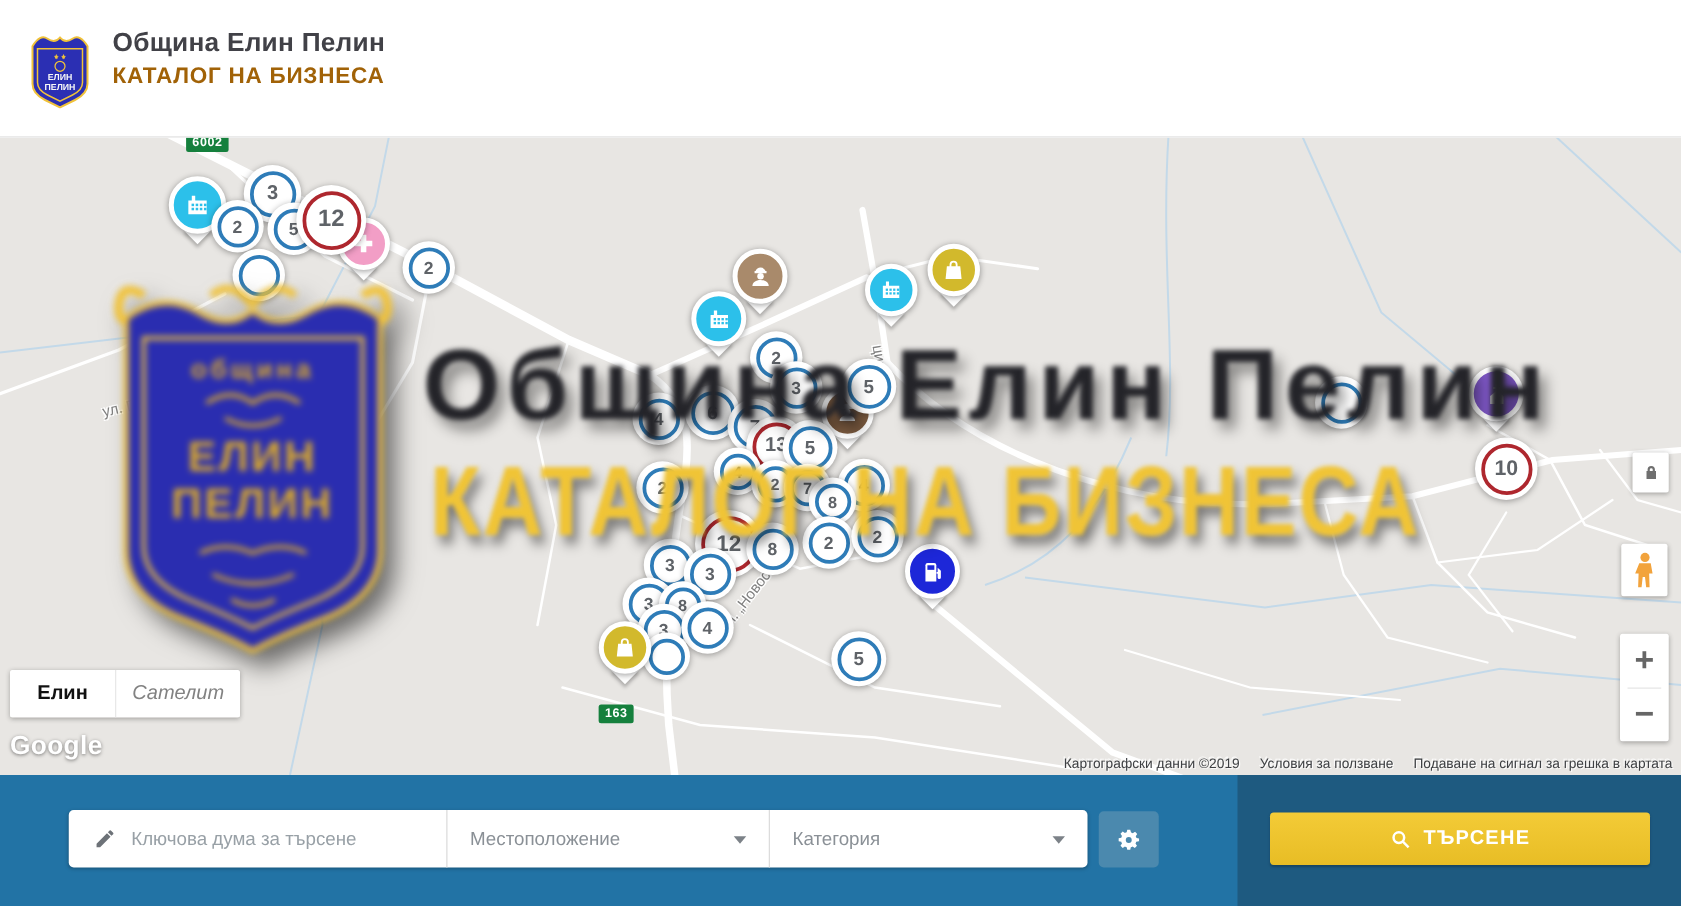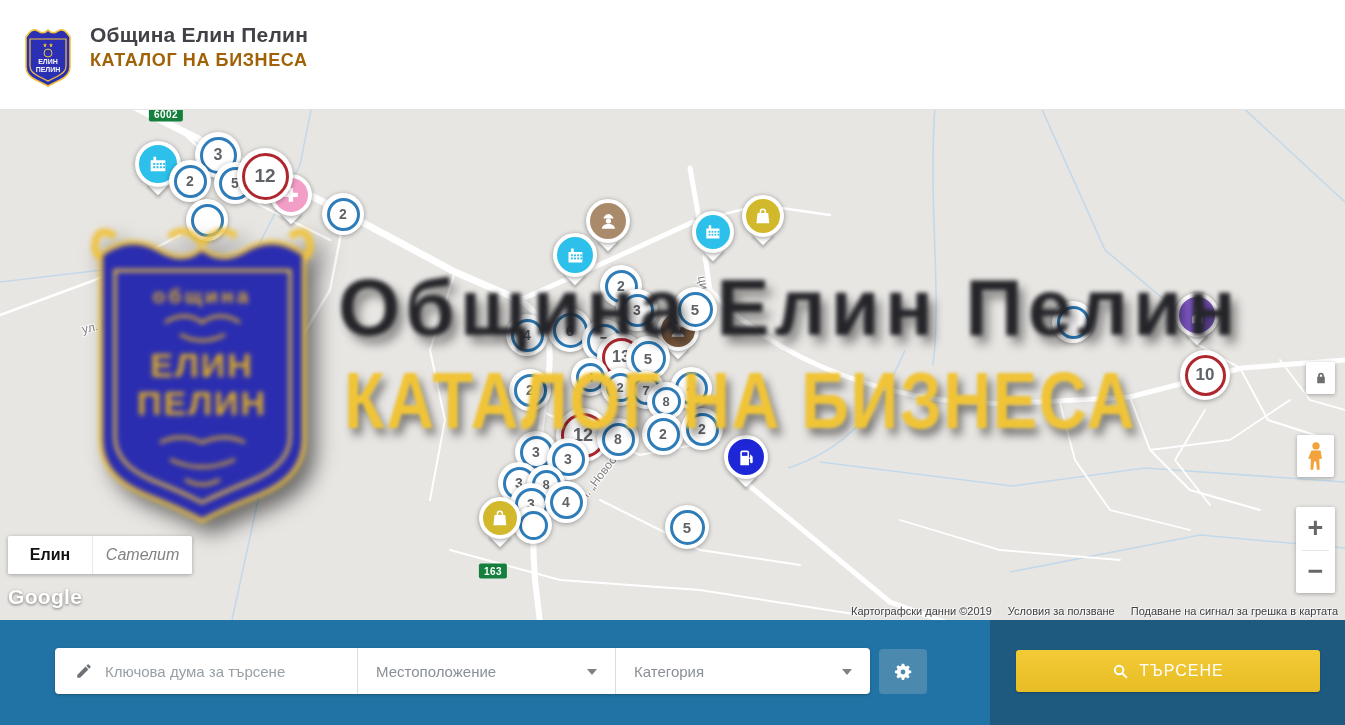--- a/index.html
+++ b/index.html
@@ -107,21 +107,21 @@
               border-top:6px solid #7c8288; }
   .gear-btn { position:absolute; left:879px; top:29px; width:48px; height:45px;
               background:#4b89ae; border-radius:4px; display:flex; align-items:center;
               justify-content:center; cursor:pointer; }
   .gear-btn svg { width:22px; height:22px; }
   .search-btn { position:absolute; left:1016px; top:30px; width:304px; height:42px;
                 background:linear-gradient(#f3cb37,#e8bd25); border-radius:3px; border:none;
                 display:flex; align-items:center; justify-content:center; gap:10px;
                 cursor:pointer; box-shadow:0 1px 2px rgba(0,0,0,.25); }
   .search-btn svg { width:17px; height:17px; }
-  .search-btn span { color:#fff; font-size:16px; font-weight:normal; letter-spacing:1px; }
+  .search-btn span { color:#fff; font-size:16px; font-weight:bold; letter-spacing:1px; }
 </style>
 </head>
 <body>
 
 <div id="app">
 
   <div class="header">
     <div class="logo-wrap">
       <svg class="logo-crest" viewBox="0 0 52 64">
         <path d="M4 14 Q10 4 16 8 Q22 12 26 7 Q30 12 36 8 Q42 4 48 14 L48 44 Q48 52 38 57 Q30 61 26 63 Q22 61 14 57 Q4 52 4 44 Z" fill="#2b2fb3" stroke="#f0c23a" stroke-width="1.6"></path>

